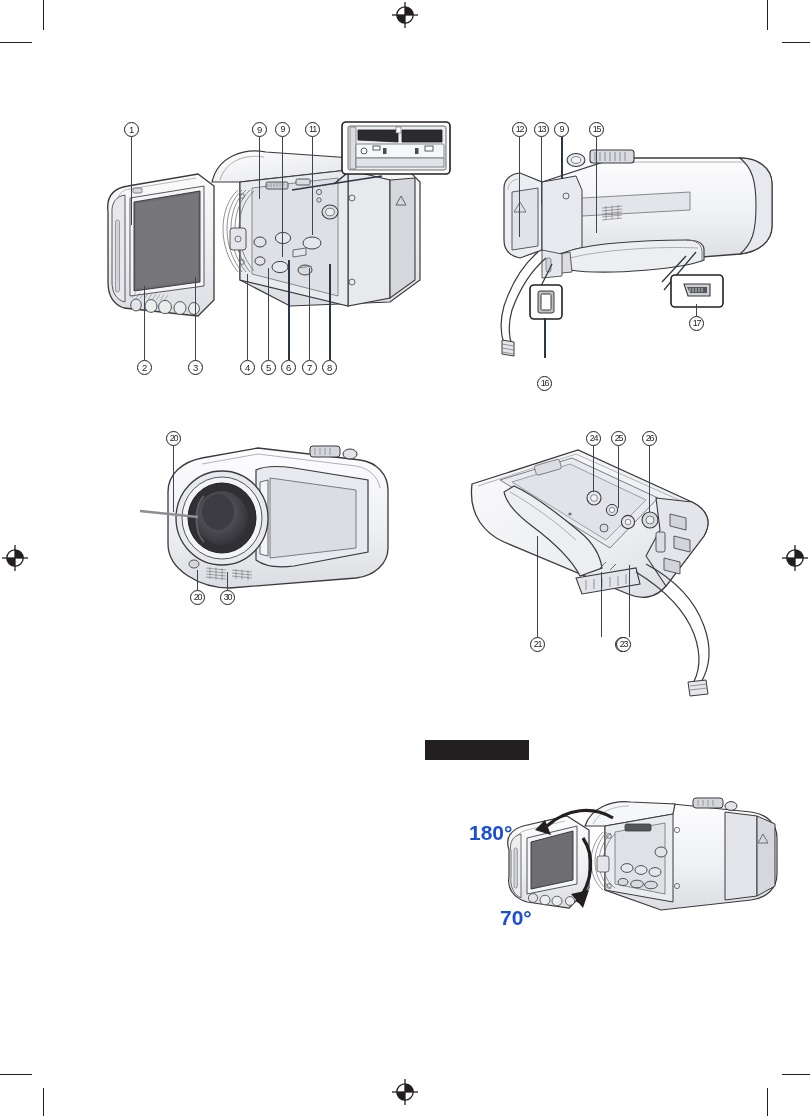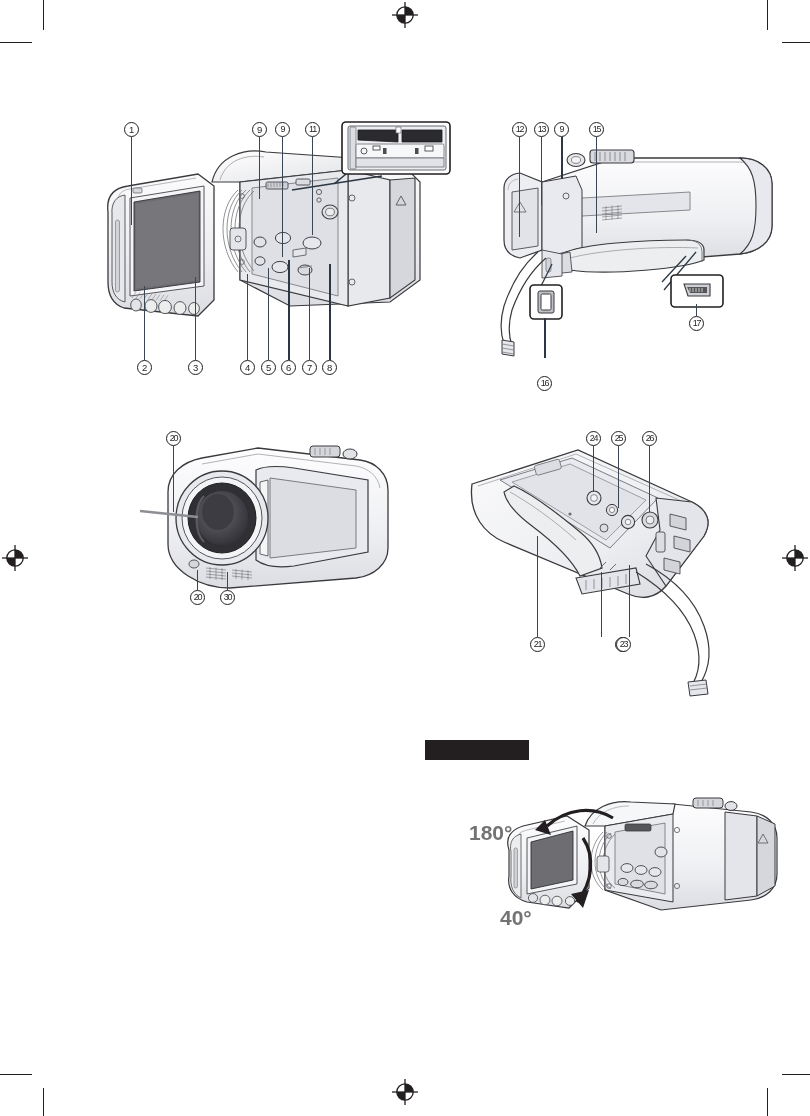--- a/index.html
+++ b/index.html
@@ -61,21 +61,21 @@
   }
   .figure svg { display: block; overflow: visible; }
   .blackbar {
     position: absolute;
     background: #231f20;
   }
   .angle-label {
     position: absolute;
     font-size: 21px;
     font-weight: bold;
-    color: #737373;
+    color: #1d4ed8;
     font-family: "Liberation Sans", sans-serif;
     white-space: nowrap;
   }
 </style>
 </head>
 <body>
 
 <div id="page">
 
   <div class="crop-v" style="left:43px; top:0px; height:30px;"></div>
@@ -550,21 +550,21 @@
       <ellipse cx="85" cy="111" rx="4.6" ry="4.4" fill="#eceded" stroke="#44454a" stroke-width="0.8"></ellipse>
 
       <path d="M62 36 C82 18 108 16 128 28" fill="none" stroke="#231f20" stroke-width="3.2"></path>
       <path d="M60 30 L50 40 L66 45 Z" fill="#231f20"></path>
       <path d="M98 48 C110 66 108 92 92 112" fill="none" stroke="#231f20" stroke-width="3.2"></path>
       <path d="M98 118 L86 104 L104 100 Z" fill="#231f20"></path>
     </svg>
   </div>
 
   <div class="angle-label" style="left:469px; top:821px;">180°</div>
-  <div class="angle-label" style="left:500px; top:906px;">40°</div>
+  <div class="angle-label" style="left:500px; top:906px;">70°</div>
 
   <div class="leader" style="left:131px; top:137px; height:88px;"></div>
   <div class="callout" style="left:124px; top:122px;">1</div>
 
   <div class="leader" style="left:144px; top:286px; height:74px;"></div>
   <div class="callout" style="left:137px; top:360px;">2</div>
 
   <div class="leader" style="left:195px; top:277px; height:83px;"></div>
   <div class="callout" style="left:188px; top:360px;">3</div>
 

